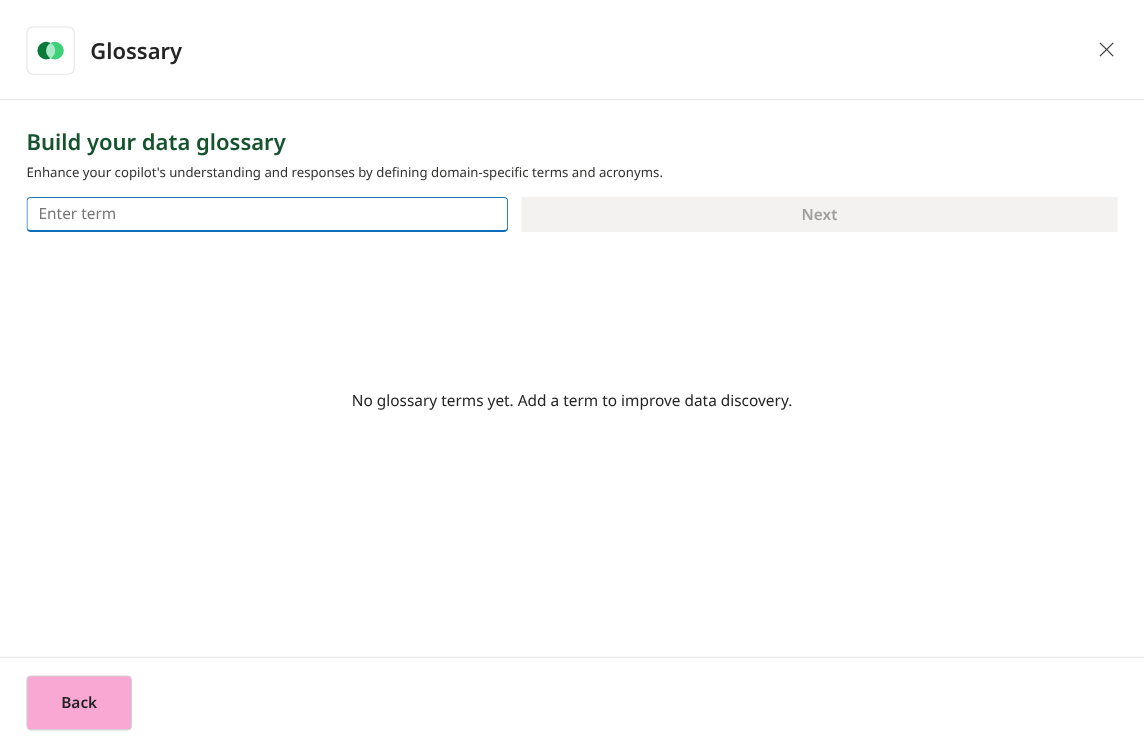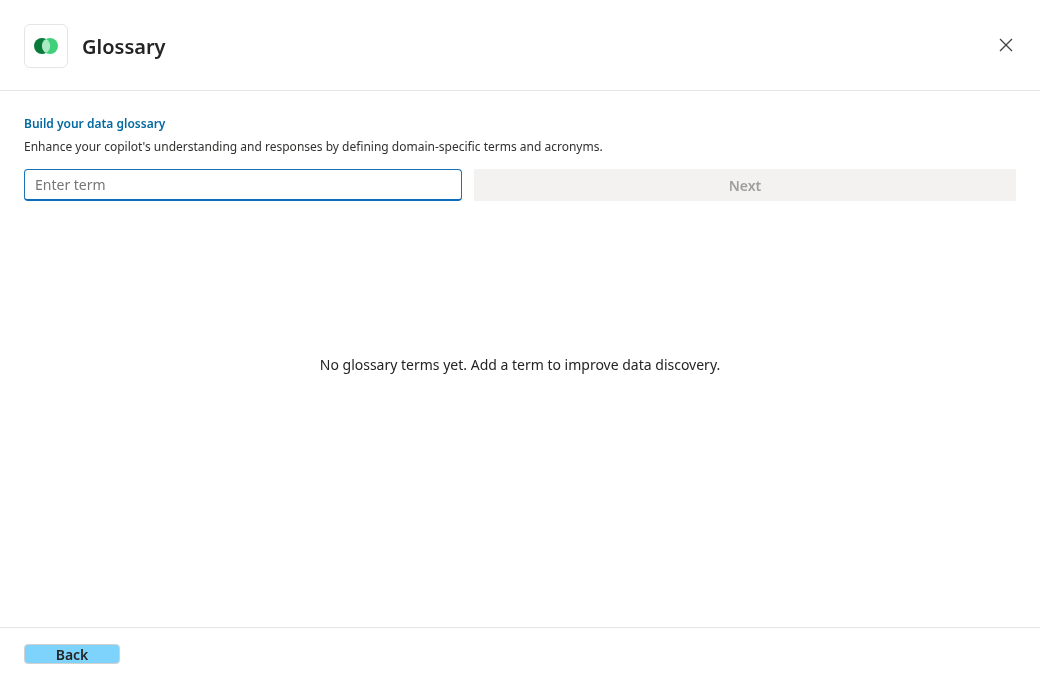--- a/index.html
+++ b/index.html
@@ -62,23 +62,23 @@
     color: #555;
     border-radius: 4px;
   }
   
   .body {
     flex: 1 1 auto;
     padding: 24px 24px 0 24px;
     position: relative;
   }
   .section-title {
-    font-size: 12px;
+    font-size: 20px;
     font-weight: 600;
-    color: #0369a1;
+    color: #14532d;
     margin: 0 0 6px 0;
   }
   .section-desc {
     font-size: 12px;
     color: #323130;
     margin: 0 0 14px 0;
   }
   .input-row {
     display: flex;
     align-items: center;
@@ -129,26 +129,26 @@
   }
   
   .footer {
     border-top: 1px solid #e6e6e6;
     padding: 16px 24px 16px 24px;
     display: flex;
     align-items: center;
     justify-content: space-between;
   }
   .footer-btn {
-    height: 20px;
+    height: 50px;
     min-width: 96px;
     padding: 0 20px;
     border: 1px solid #d1d1d1;
     border-radius: 4px;
-    background: #7dd3fc;
+    background: #f9a8d4;
     color: #242424;
     font-size: 14px;
     font-weight: 600;
     font-family: inherit;
     cursor: pointer;
   }
 </style>
 </head>
 <body>
 

